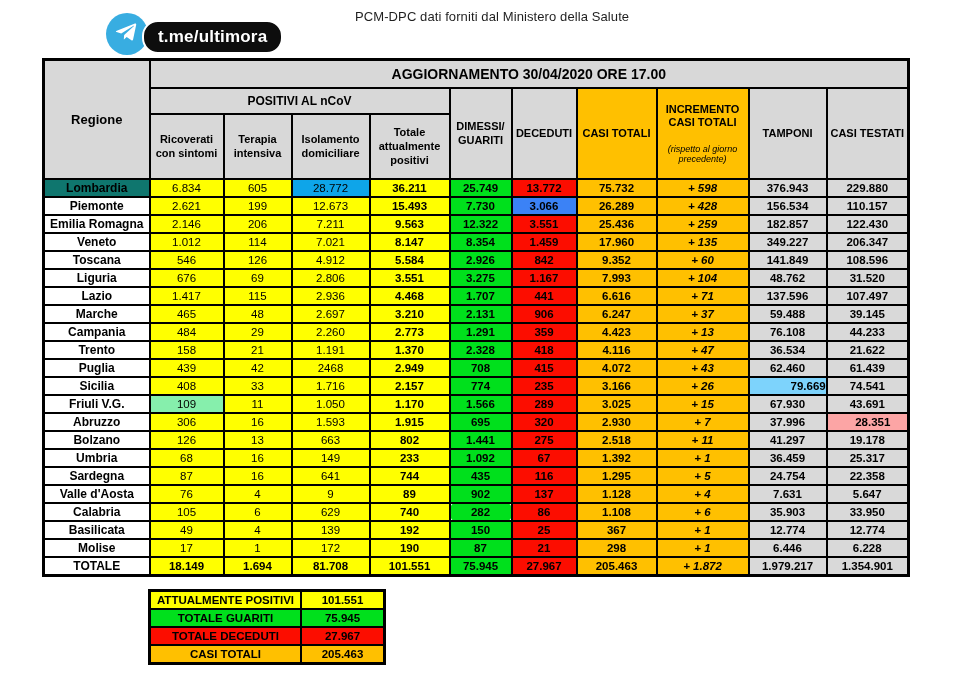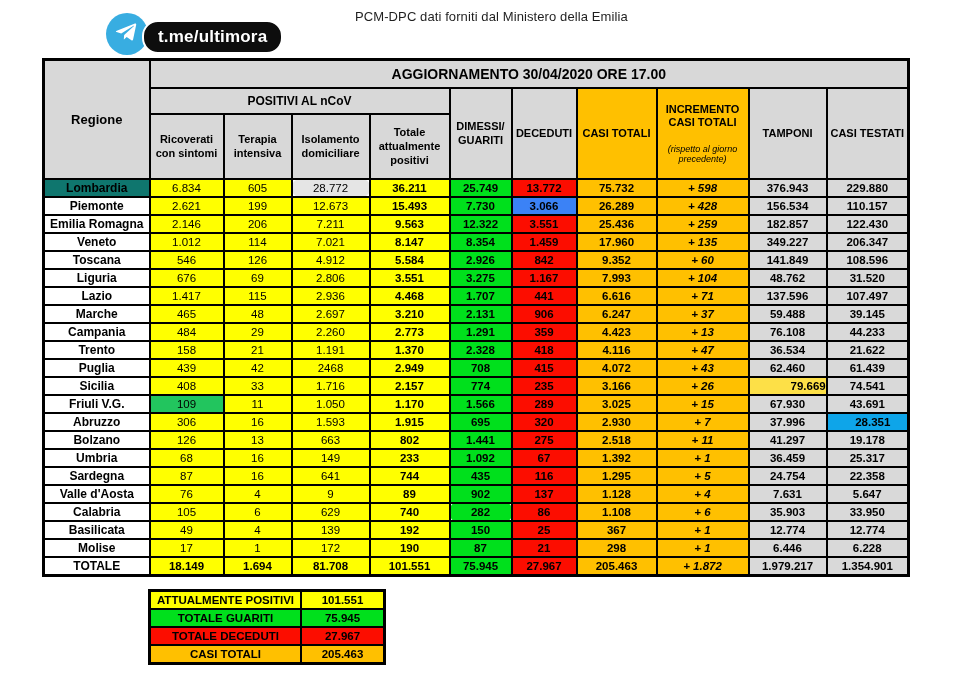--- a/index.html
+++ b/index.html
@@ -55,21 +55,21 @@
 </style>
 </head>
 <body>
 
 <div class="brand-logo">
   <svg width="26" height="26" viewBox="0 0 24 24">
     <path fill="#ffffff" d="M9.04 16.9l.32-4.03 8.9-8.01c.39-.36-.09-.53-.61-.22L6.66 11.6 2.4 10.25c-.92-.27-.93-.91.21-1.36L19.3 2.4c.77-.29 1.45.18 1.15 1.34l-2.84 13.4c-.2.95-.77 1.18-1.56.74l-4.32-3.19-2.07 2.01c-.24.24-.44.44-.62.2z"></path>
   </svg>
 </div>
 <div class="brand-badge">t.me/ultimora</div>
-<div class="source-text">PCM-DPC dati forniti dal Ministero della Emilia</div>
+<div class="source-text">PCM-DPC dati forniti dal Ministero della Salute</div>
 
 <div class="main-wrap">
   <table class="main">
     <colgroup>
       <col style="width:106px">
         <col style="width:74px">
         <col style="width:68px">
       <col style="width:78px">
         <col style="width:80px">
         <col style="width:62px">
@@ -103,21 +103,21 @@
         <th class="hgrey colh">Terapia intensiva</th>
         <th class="hgrey colh">Isolamento domiciliare</th>
         <th class="hgrey colh">Totale attualmente positivi</th>
       </tr>
     </thead>
     <tbody>
         <tr>
           <td class="c-region" style="background: #0f766e;">Lombardia</td>
           <td class="c-num" style="background: rgb(255, 255, 0);">6.834</td>
           <td class="c-num" style="background: rgb(255, 255, 0);">605</td>
-          <td class="c-num" style="background: #e5e5e5; border-radius: 8px;">28.772</td>
+          <td class="c-num" style="background: #0ea5e9;">28.772</td>
           <td class="c-num c-bold" style="background: rgb(255, 255, 0);">36.211</td>
           <td class="c-num c-bold" style="background: rgb(0, 224, 28);">25.749</td>
           <td class="c-num c-bold" style="background: rgb(252, 13, 0);">13.772</td>
           <td class="c-num c-bold" style="background: rgb(255, 192, 0);">75.732</td>
           <td class="c-num c-bold c-italic" style="background: rgb(255, 192, 0);">+ 598</td>
           <td class="c-num c-bold" style="background: rgb(217, 217, 217);">376.943</td>
           <td class="c-num c-bold" style="background: rgb(217, 217, 217);">229.880</td>
         </tr>
         <tr>
           <td class="c-region" style="background: rgb(255, 255, 255);">Piemonte</td>
@@ -252,26 +252,26 @@
         <tr>
           <td class="c-region" style="background: rgb(255, 255, 255);">Sicilia</td>
           <td class="c-num" style="background: rgb(255, 255, 0);">408</td>
           <td class="c-num" style="background: rgb(255, 255, 0);">33</td>
           <td class="c-num" style="background: rgb(255, 255, 0);">1.716</td>
           <td class="c-num c-bold" style="background: rgb(255, 255, 0);">2.157</td>
           <td class="c-num c-bold" style="background: rgb(0, 224, 28);">774</td>
           <td class="c-num c-bold" style="background: rgb(252, 13, 0);">235</td>
           <td class="c-num c-bold" style="background: rgb(255, 192, 0);">3.166</td>
           <td class="c-num c-bold c-italic" style="background: rgb(255, 192, 0);">+ 26</td>
-          <td class="c-num c-bold" style="background: #fde047; padding-left: 41px;">79.669</td>
+          <td class="c-num c-bold" style="background: #7dd3fc; padding-left: 41px;">79.669</td>
           <td class="c-num c-bold" style="background: rgb(217, 217, 217);">74.541</td>
         </tr>
         <tr>
           <td class="c-region" style="background: rgb(255, 255, 255);">Friuli V.G.</td>
-          <td class="c-num" style="background: #22c55e;">109</td>
+          <td class="c-num" style="background: #86efac;">109</td>
           <td class="c-num" style="background: rgb(255, 255, 0);">11</td>
           <td class="c-num" style="background: rgb(255, 255, 0);">1.050</td>
           <td class="c-num c-bold" style="background: rgb(255, 255, 0);">1.170</td>
           <td class="c-num c-bold" style="background: rgb(0, 224, 28);">1.566</td>
           <td class="c-num c-bold" style="background: rgb(252, 13, 0);">289</td>
           <td class="c-num c-bold" style="background: rgb(255, 192, 0);">3.025</td>
           <td class="c-num c-bold c-italic" style="background: rgb(255, 192, 0);">+ 15</td>
           <td class="c-num c-bold" style="background: rgb(217, 217, 217);">67.930</td>
           <td class="c-num c-bold" style="background: rgb(217, 217, 217);">43.691</td>
         </tr>
@@ -279,21 +279,21 @@
           <td class="c-region" style="background: rgb(255, 255, 255);">Abruzzo</td>
           <td class="c-num" style="background: rgb(255, 255, 0);">306</td>
           <td class="c-num" style="background: rgb(255, 255, 0);">16</td>
           <td class="c-num" style="background: rgb(255, 255, 0);">1.593</td>
           <td class="c-num c-bold" style="background: rgb(255, 255, 0);">1.915</td>
           <td class="c-num c-bold" style="background: rgb(0, 224, 28);">695</td>
           <td class="c-num c-bold" style="background: rgb(252, 13, 0);">320</td>
           <td class="c-num c-bold" style="background: rgb(255, 192, 0);">2.930</td>
           <td class="c-num c-bold c-italic" style="background: rgb(255, 192, 0);">+ 7</td>
           <td class="c-num c-bold" style="background: rgb(217, 217, 217);">37.996</td>
-          <td class="c-num c-bold" style="background: #0ea5e9; padding-left: 12px;">28.351</td>
+          <td class="c-num c-bold" style="background: #fca5a5; padding-left: 12px;">28.351</td>
         </tr>
         <tr>
           <td class="c-region" style="background: rgb(255, 255, 255);">Bolzano</td>
           <td class="c-num" style="background: rgb(255, 255, 0);">126</td>
           <td class="c-num" style="background: rgb(255, 255, 0);">13</td>
           <td class="c-num" style="background: rgb(255, 255, 0);">663</td>
           <td class="c-num c-bold" style="background: rgb(255, 255, 0);">802</td>
           <td class="c-num c-bold" style="background: rgb(0, 224, 28);">1.441</td>
           <td class="c-num c-bold" style="background: rgb(252, 13, 0);">275</td>
           <td class="c-num c-bold" style="background: rgb(255, 192, 0);">2.518</td>

